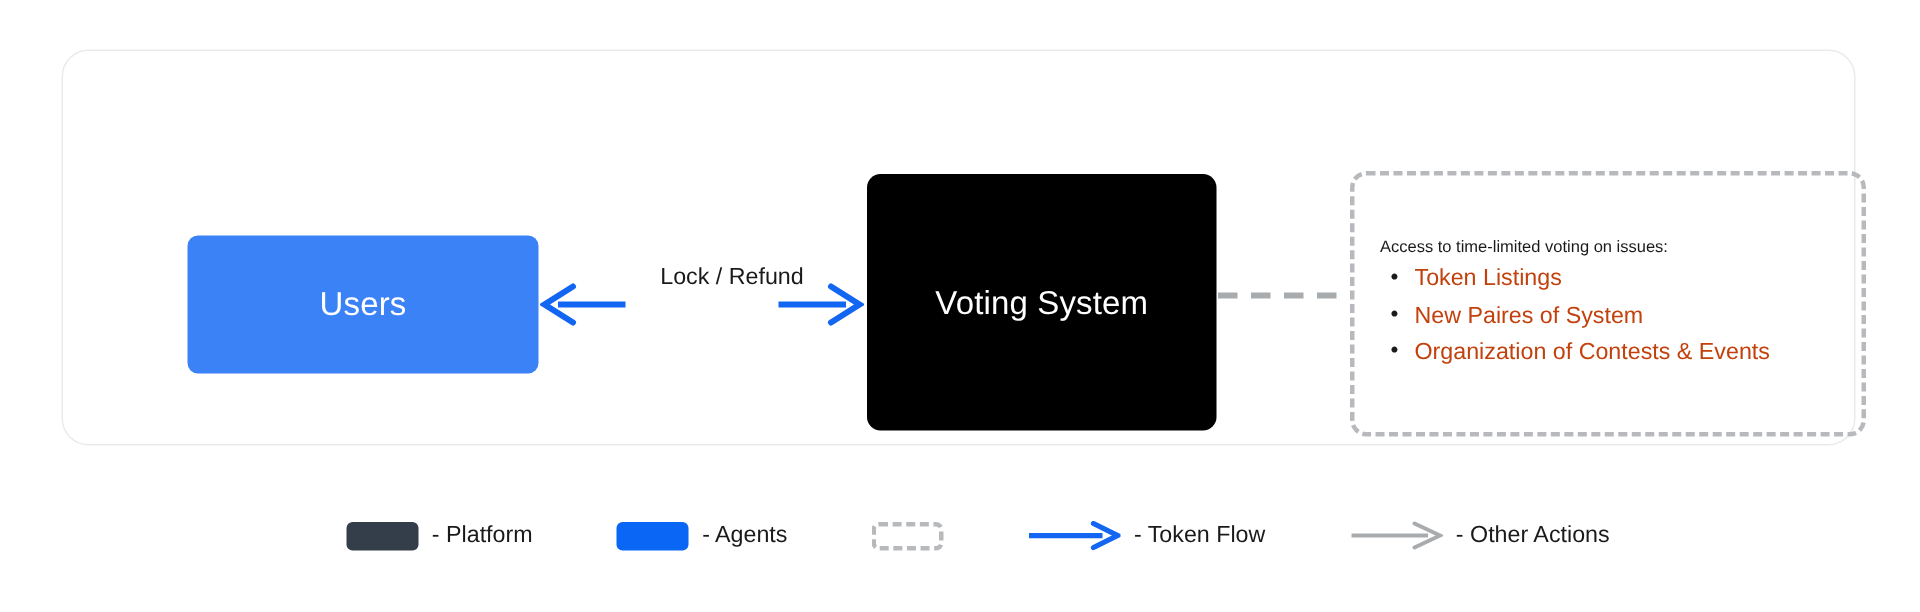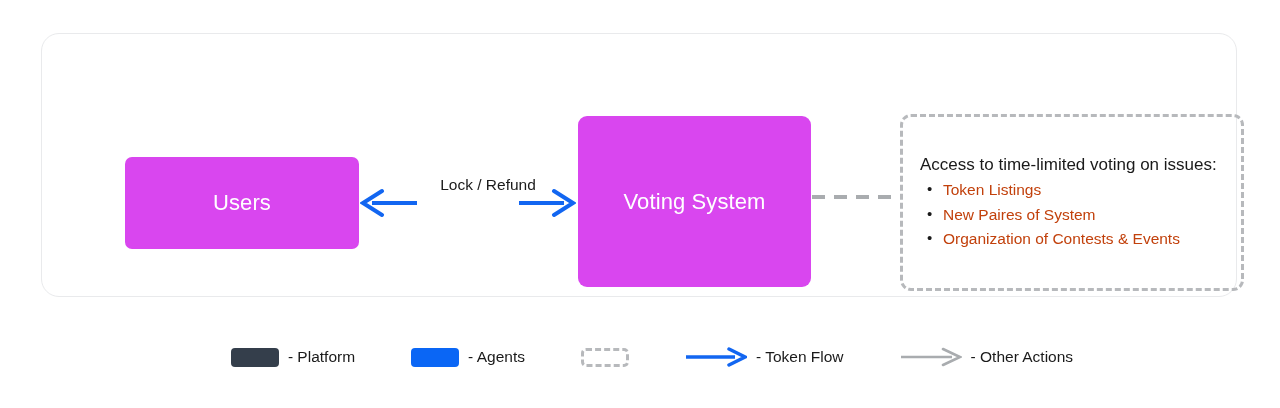--- a/index.html
+++ b/index.html
@@ -35,34 +35,34 @@
     display: flex;
     align-items: center;
     justify-content: center;
     box-sizing: border-box;
   }
   .node-users {
     left: 83px;
     top: 123px;
     width: 234px;
     height: 92px;
-    background: #d946ef;
+    background: #3b82f6;
     border-radius: 7px;
   }
   .node-users .node-label {
     color: #ffffff;
     font-size: 22px;
     letter-spacing: 0.1px;
   }
   .node-voting {
     left: 536px;
     top: 82px;
     width: 233px;
     height: 171px;
-    background: #d946ef;
+    background: #000000;
     border-radius: 9px;
   }
   .node-voting .node-label {
     color: #ffffff;
     font-size: 22px;
     letter-spacing: 0.1px;
   }
 
   
   .feature-box {
@@ -73,21 +73,21 @@
     height: 177px;
     border: 3px dashed #b7b9bc;
     border-radius: 11px;
     box-sizing: border-box;
     display: flex;
     flex-direction: column;
     justify-content: center;
     padding-left: 17px;
   }
   .feature-title {
-    font-size: 17px;
+    font-size: 11px;
     color: #1a1a1a;
     line-height: 1.35;
     margin-bottom: 2px;
   }
   .feature-list {
     margin: 0;
     padding: 0;
     list-style: none;
   }
   .feature-list li {

